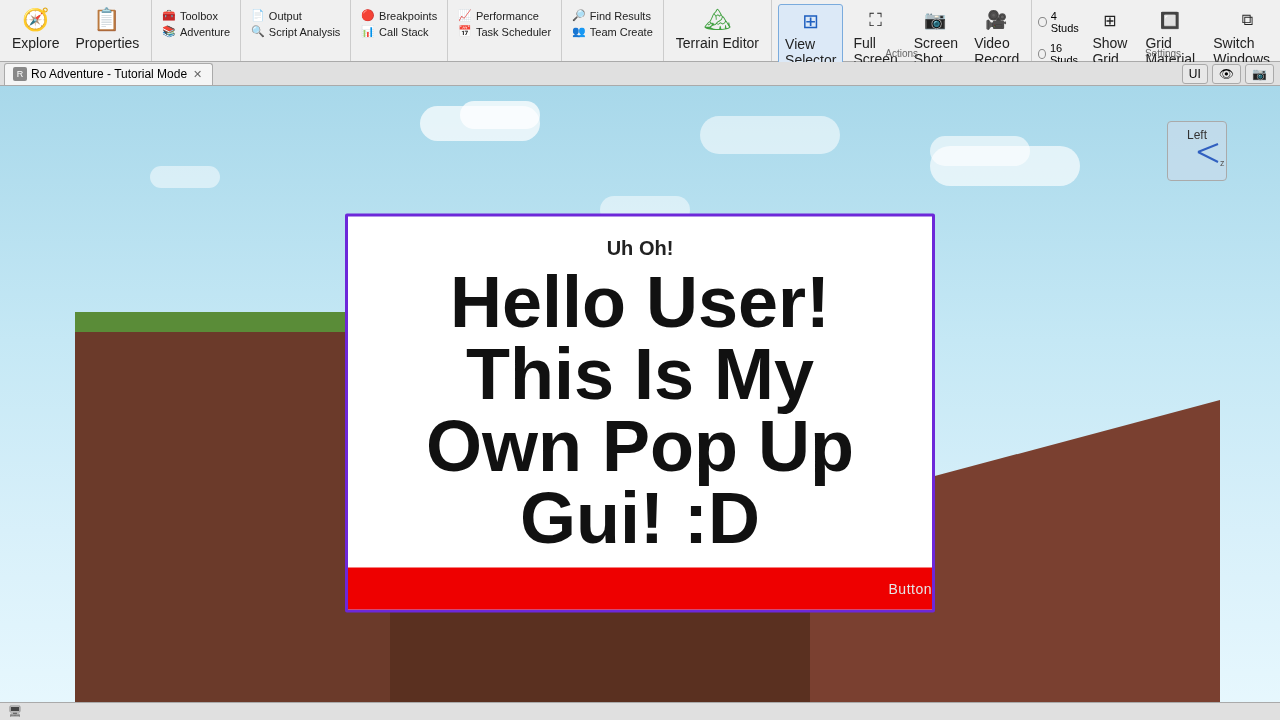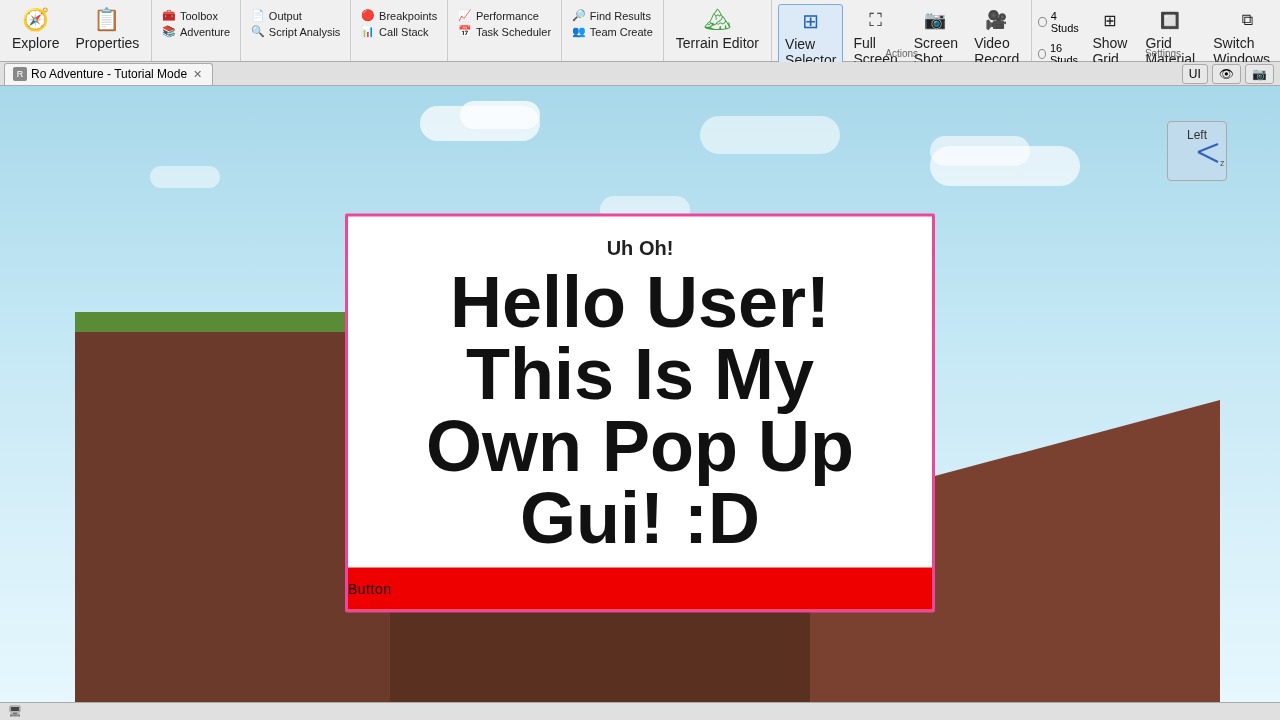--- a/index.html
+++ b/index.html
@@ -215,21 +215,21 @@
     }
 
     
     #popup {
       position: absolute;
       top: 50%;
       left: 50%;
       transform: translate(-50%, -50%);
       width: 590px;
       background: white;
-      border: 3px solid #ec4899;
+      border: 3px solid #6d28d9;
       border-radius: 2px;
       display: flex;
       flex-direction: column;
       align-items: center;
       z-index: 100;
       margin-top: 10px;
     }
 
     #popup-content {
       padding: 20px 30px 14px;
@@ -251,27 +251,27 @@
       line-height: 1.0;
       font-family: 'Arial Black', 'Arial Bold', Arial, sans-serif;
       text-align: center;
     }
 
     #popup-button {
       width: 100%;
       height: 42px;
       background: #e00;
       border: none;
-      color: #0f172a;
+      color: #e5e5e5;
       font-size: 14px;
       font-weight: 500;
       cursor: pointer;
       display: flex;
       align-items: center;
-      justify-content: flex-start;
+      justify-content: flex-end;
       letter-spacing: 0.5px;
     }
 
     
     .radio-group {
       display: flex;
       flex-direction: column;
       gap: 8px;
       font-size: 11px;
     }

